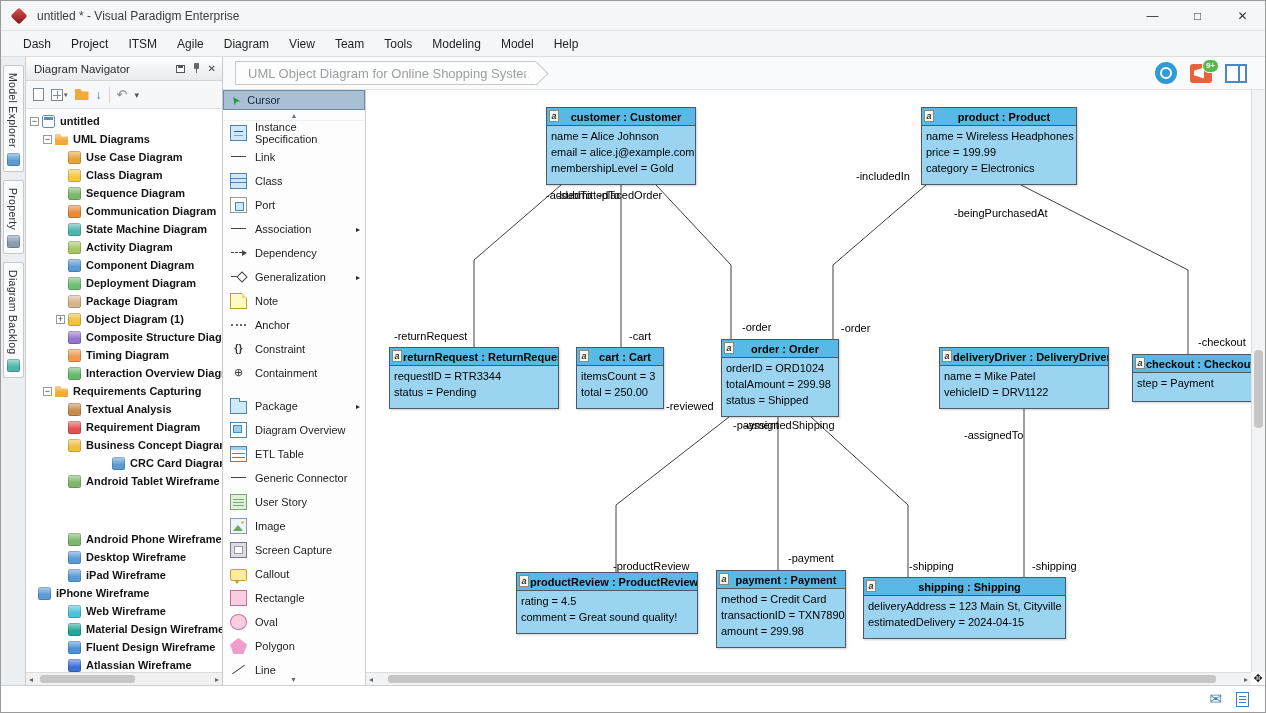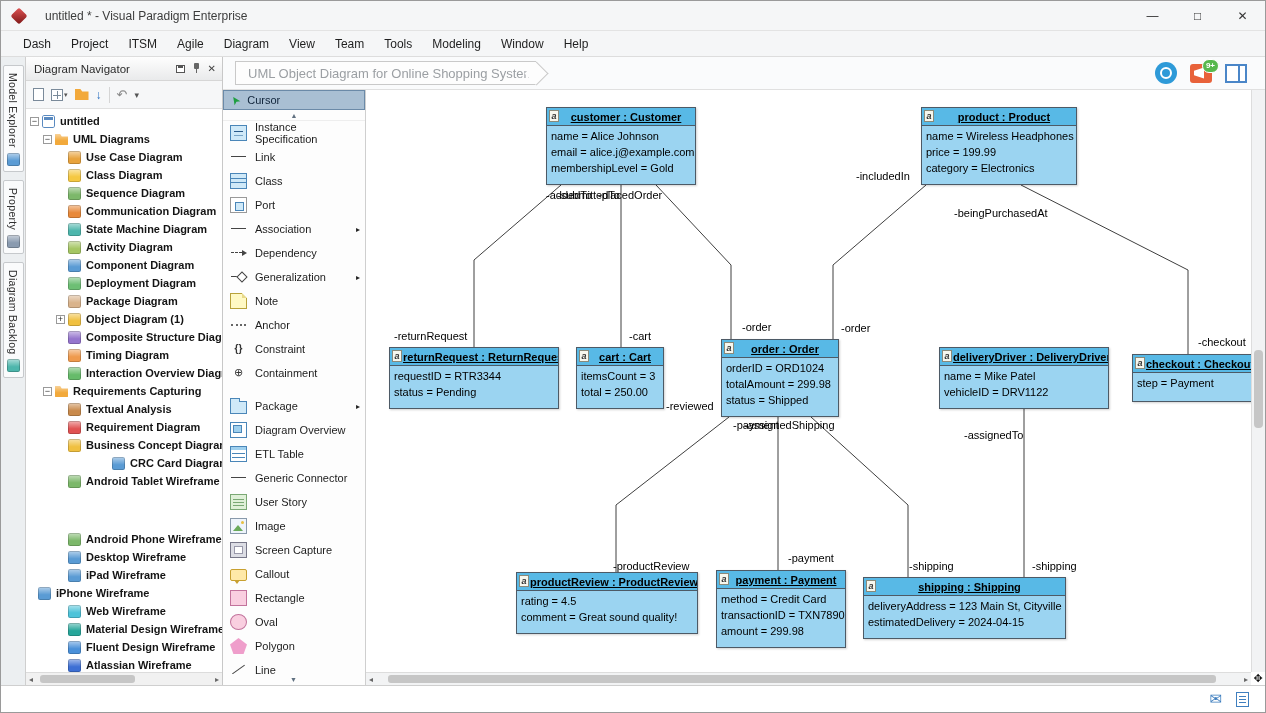--- a/index.html
+++ b/index.html
@@ -5,21 +5,21 @@
   * { box-sizing: border-box; }
   html,body { margin:0; padding:0; }
   body { width:1266px; height:713px; overflow:hidden; background:#d8d8d8;
          font-family:"Liberation Sans", sans-serif; }
 
   .window { width:1266px; height:713px; display:flex; flex-direction:column;
             background:#f0f0f0; border:1px solid #9a9a9a; }
 
   
   .titlebar { height:30px; flex:0 0 30px; display:flex; align-items:center;
-              padding-left:12px; background:#f5f6f7; border-bottom:1px solid #e3e3e3;gap:8px; }
+              padding-left:12px; background:#f5f6f7; border-bottom:1px solid #e3e3e3; }
   .vp-logo { width:12px; height:12px; flex:0 0 12px; border-radius:2px;
              background:linear-gradient(135deg,#e05555,#7d1616); transform:rotate(45deg); }
   .title-text { margin-left:12px; font-size:12px; color:#3c3c3c; }
   .win-controls { margin-left:auto; display:flex; height:100%; }
   .win-btn { width:45px; display:flex; align-items:center; justify-content:center;
              font-size:12px; color:#333; }
 
   
   .menubar { height:26px; flex:0 0 26px; display:flex; align-items:center;
              background:#f5f6f7; border-bottom:1px solid #ddd; padding-left:12px; }
@@ -179,21 +179,21 @@
 
   
   .canvas { flex:1; position:relative; background:#fff; overflow:hidden; min-width:0; }
   .edges { position:absolute; left:0; top:0; width:100%; height:100%; }
   .layer { position:absolute; inset:0; }
   .obj { position:absolute; border:1px solid #4d5a66; background:#9bd4f1;
          box-shadow:1px 1px 2px rgba(0,0,0,.18); font-size:11px; }
   .obj-header { position:relative; background:#58b9e6; border-bottom:1px solid #4d5a66;
                 padding:3px 3px 2px 13px; text-align:center; font-weight:bold;
                 white-space:nowrap; overflow:hidden; }
-  .obj-title-text { text-decoration:underline; }
+  .obj-title-text { }
   .obj-a { position:absolute; left:2px; top:2px; width:10px; height:12px; background:#f7f7ee;
            border:1px solid #8a8a7a; font-size:9px; font-style:italic; font-weight:bold;
            line-height:11px; text-align:center; color:#333; }
   .obj-body { padding:2px 4px; line-height:16px; white-space:nowrap; overflow:hidden; }
   .edge-label { position:absolute; font-size:11px; color:#000; white-space:nowrap; }
 
   .canvas-vscroll { position:absolute; top:0; right:0; bottom:13px; width:14px; background:#f2f3f4;
                     border-left:1px solid #ddd; z-index:5; }
   .canvas-vscroll .thumb { position:absolute; left:2px; width:9px; top:260px; height:78px;
                            background:#c6c6c6; border-radius:4px; }
@@ -233,21 +233,21 @@
   <div class="menubar">
       <div class="menu-item">Dash</div>
       <div class="menu-item">Project</div>
       <div class="menu-item">ITSM</div>
       <div class="menu-item">Agile</div>
       <div class="menu-item">Diagram</div>
       <div class="menu-item">View</div>
       <div class="menu-item">Team</div>
       <div class="menu-item">Tools</div>
       <div class="menu-item">Modeling</div>
-      <div class="menu-item">Window</div>
+      <div class="menu-item">Model</div>
       <div class="menu-item">Help</div>
     </div>
 
   <div class="content">
 
     <div class="tabstrip">
         <div class="vtab">
           <span class="vtab-label">Model Explorer</span>
           <span class="vtab-icon" style="background-color: rgb(90, 155, 212);"></span>
         </div>

